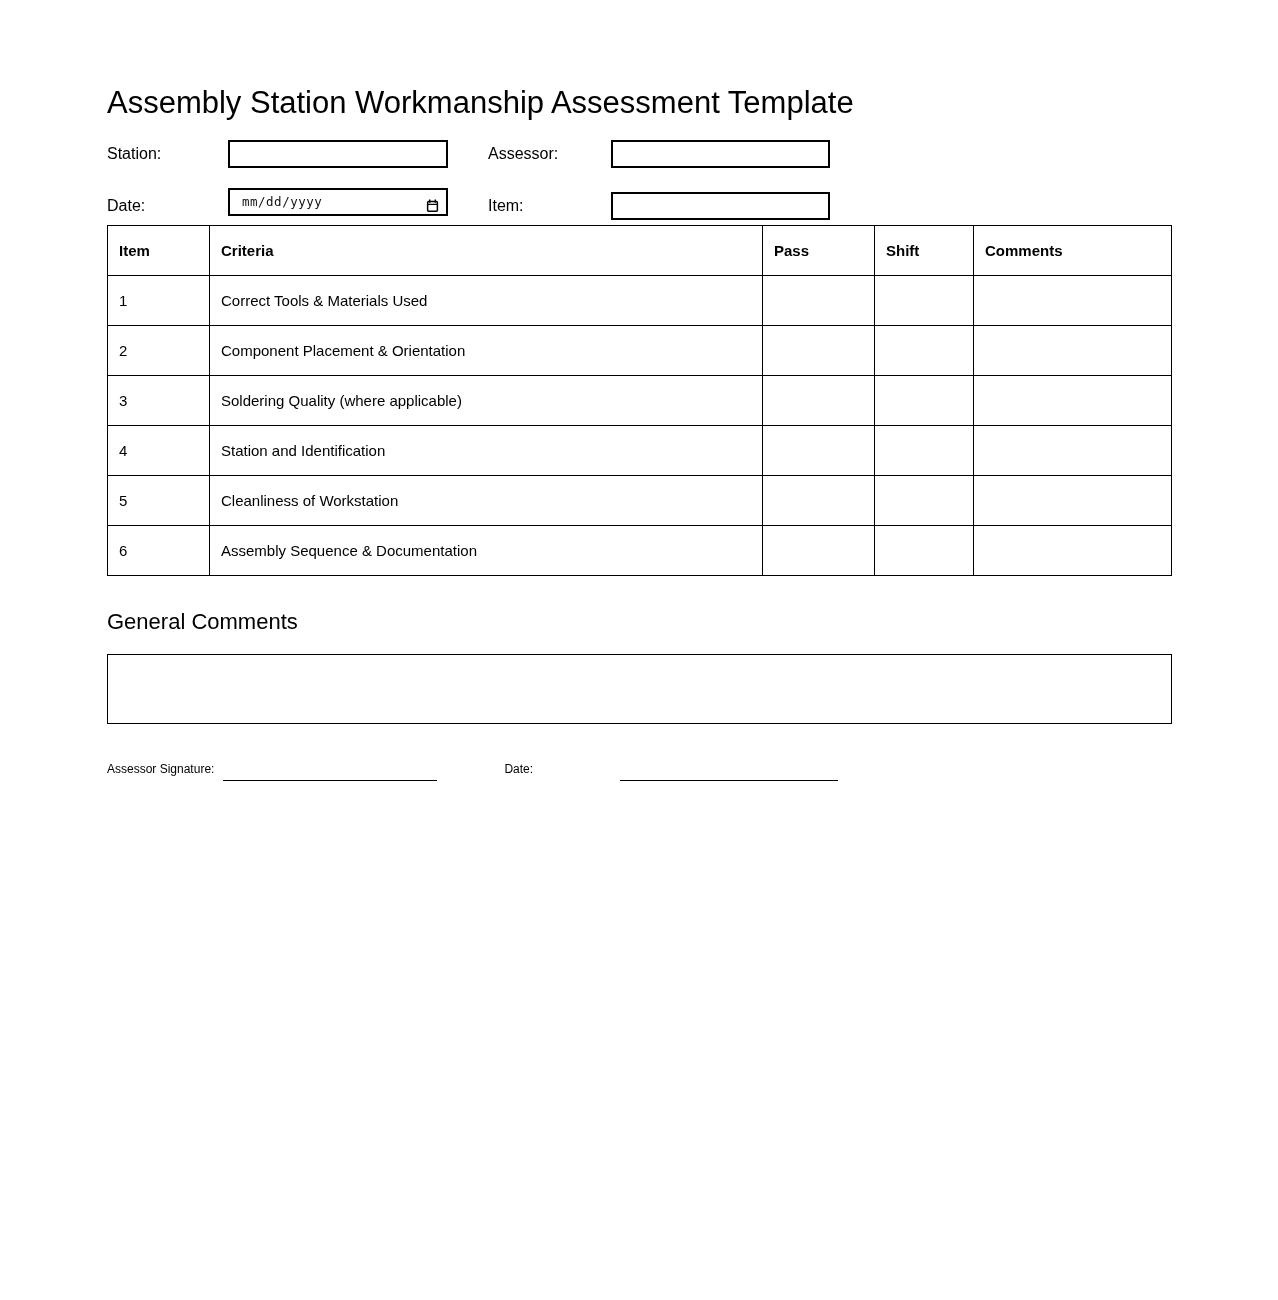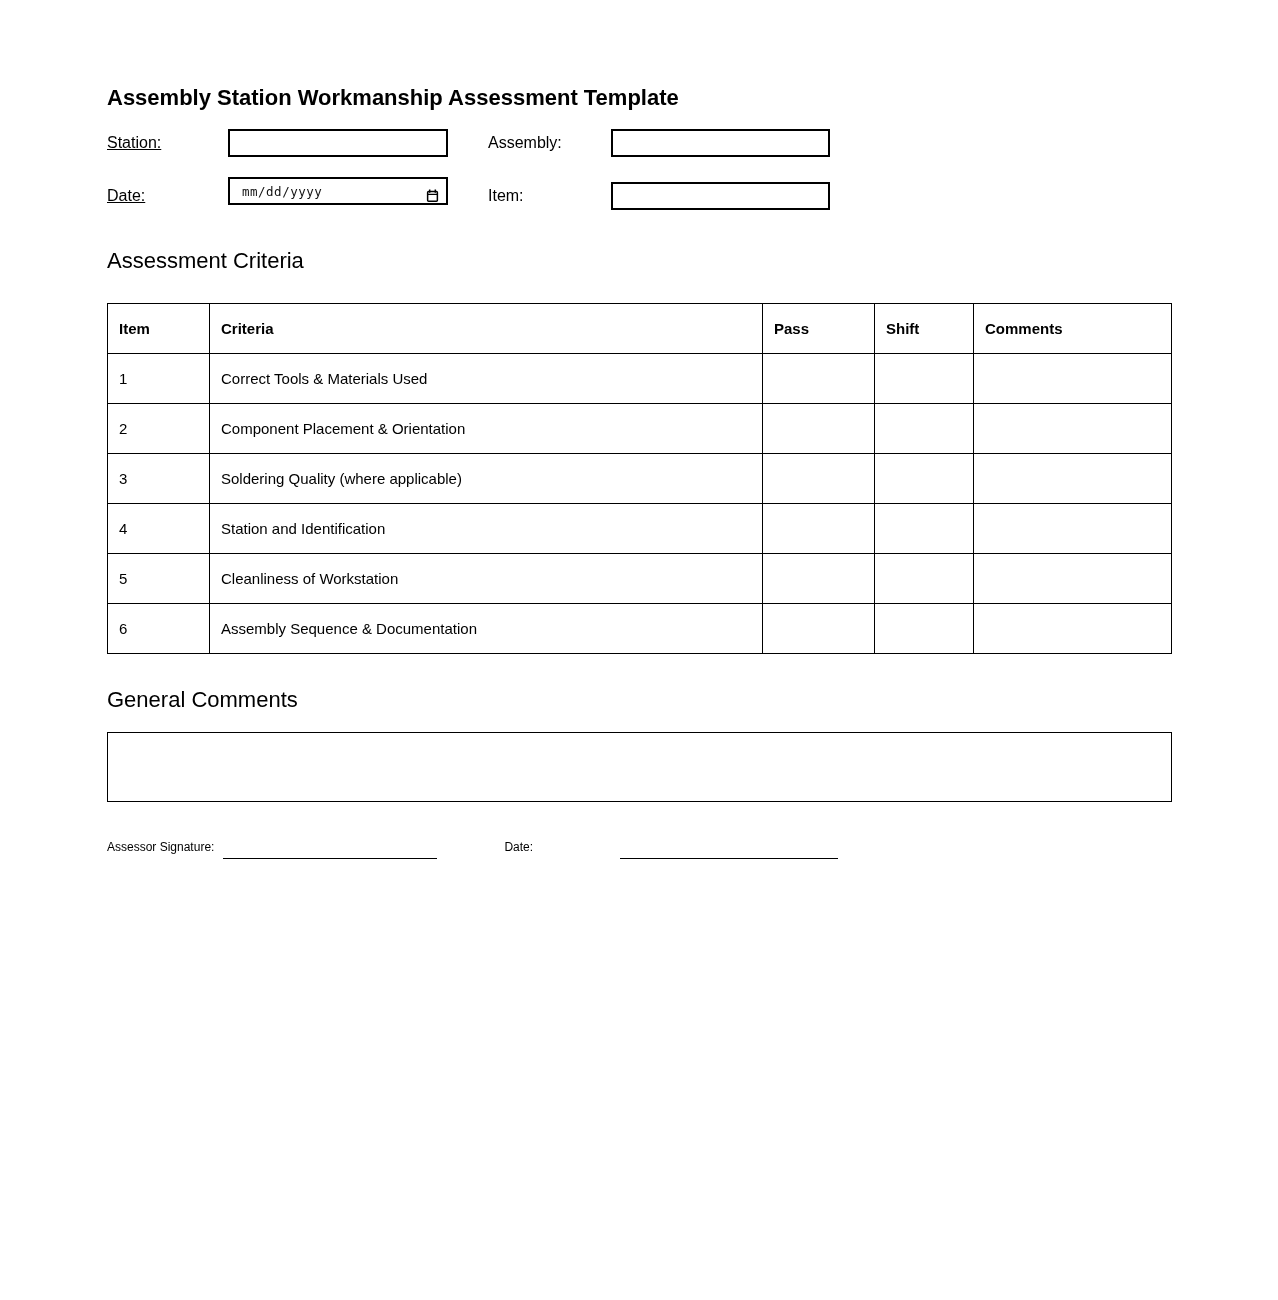--- a/index.html
+++ b/index.html
@@ -8,36 +8,36 @@
     width: 1278px;
     height: 1300px;
     font-family: "Liberation Sans", sans-serif;
     color: #000000;
     position: relative;
     overflow: hidden;
   }
   .page { padding: 85px 106px 0 107px; }
 
   h1.title {
-    font-size: 22px;
-    font-weight: 700;
+    font-size: 31px;
+    font-weight: 400;
     line-height: 1.15;
     margin-bottom: 19px;
     letter-spacing: 0;
   }
 
   
   .form-grid {
     display: grid;
     grid-template-columns: 121px 220px 40px 123px 219px;
     row-gap: 20px;
     align-items: center;
   }
   .field-label { font-size: 16px; }
-  .c1 { grid-column: 1; text-decoration: underline; }
+  .c1 { grid-column: 1; }
   .c2 { grid-column: 2; }
   .c4 { grid-column: 4; }
   .c5 { grid-column: 5; }
 
   input.text-input {
     width: 100%;
     height: 28px;
     border: 2px solid #000000;
     background: #ffffff;
     font-family: "Liberation Sans", sans-serif;
@@ -133,39 +133,38 @@
 <body>
 
 <div class="page">
 
   <h1 class="title">Assembly Station Workmanship Assessment Template</h1>
 
   <div class="form-grid">
     <span class="field-label c1">Station:</span>
     <input type="text" class="text-input c2" value="" style="">
 
-    <span class="field-label c4">Assembly:</span>
+    <span class="field-label c4">Assessor:</span>
     <input type="text" class="text-input c5" value="" style="">
 
     <span class="field-label c1">Date:</span>
     <div class="date-wrap c2">
       <input type="text" class="date-input" placeholder="mm/dd/yyyy" style="">
       <svg class="calendar-icon" viewBox="0 0 16 16" fill="none" xmlns="http://www.w3.org/2000/svg">
         <line x1="5" y1="1" x2="5" y2="4.5" stroke="#000" stroke-width="1.6"></line>
         <line x1="11" y1="1" x2="11" y2="4.5" stroke="#000" stroke-width="1.6"></line>
         <rect x="2.8" y="3.2" width="10.4" height="10.3" rx="1" stroke="#000" stroke-width="1.6"></rect>
         <line x1="3" y1="6.2" x2="13" y2="6.2" stroke="#000" stroke-width="1.4"></line>
       </svg>
     </div>
 
     <span class="field-label c4">Item:</span>
     <input type="text" class="text-input c5" value="" style="">
   </div>
 
-  <h2 class="section-heading criteria-heading">Assessment Criteria</h2>
 
   <table class="criteria-table">
     <colgroup>
       <col style="width:102px">
       <col style="width:553px">
       <col style="width:112px">
       <col style="width:99px">
       <col style="width:198px">
     </colgroup>
     <thead>

